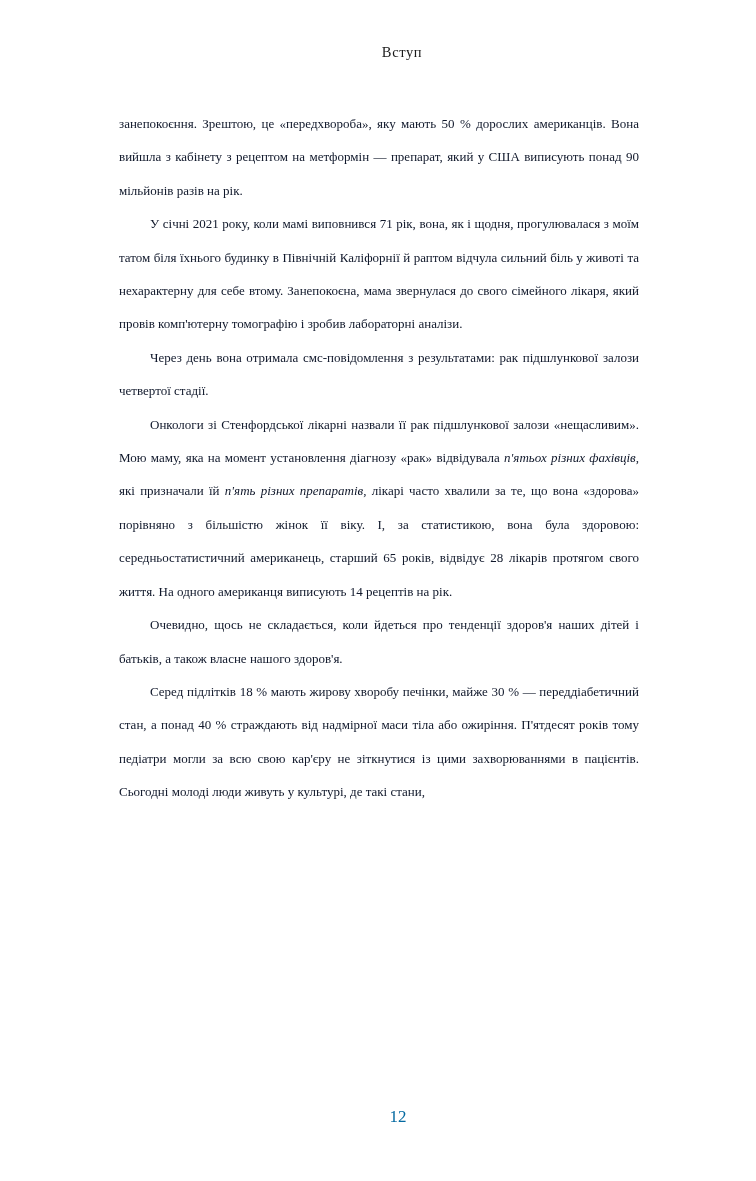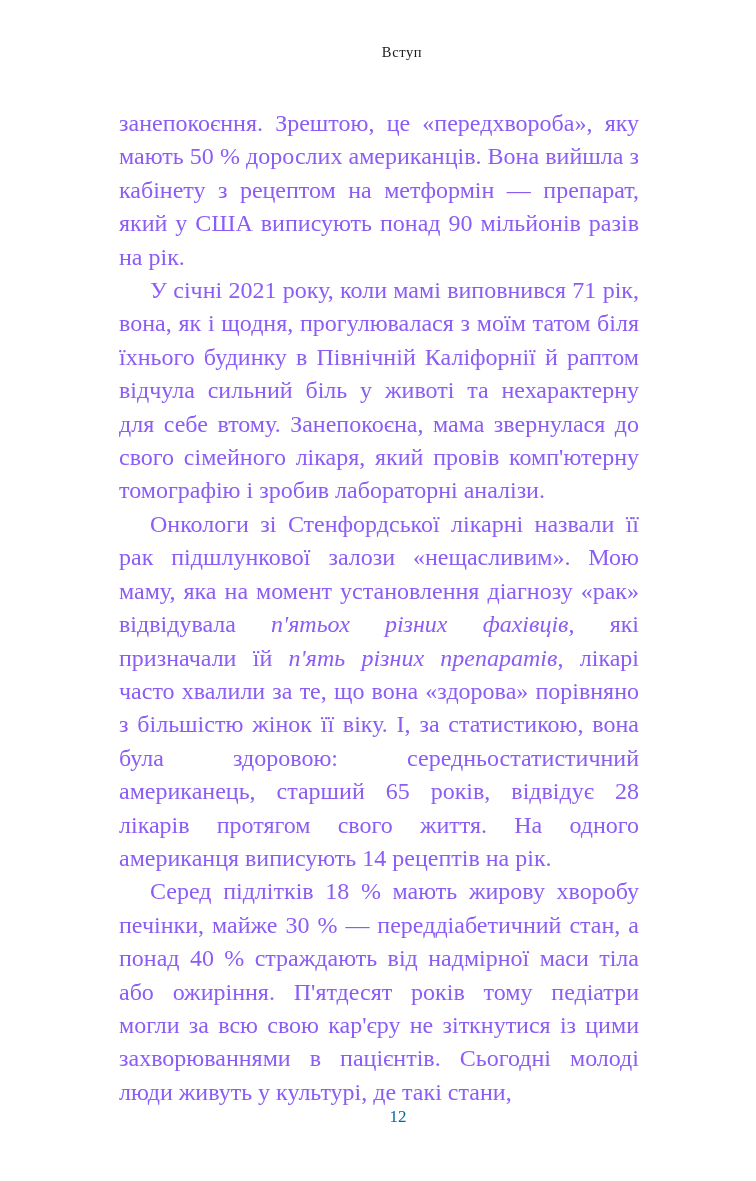--- a/index.html
+++ b/index.html
@@ -31,25 +31,25 @@
     font-size: 14.5px;
     letter-spacing: 0.6px;
     color: #1a1a1a;
     margin-left: 24px;
   }
   .text-block {
     position: absolute;
     top: 107px;
     left: 119px;
     width: 520px;
-    font-size: 24px;
+    font-size: 13px;
     line-height: 33.4px;
     text-align: justify;
     text-justify: inter-word;
-    color: #8b5cf6;
+    color: #0f172a;
     hyphens: manual;
   }
   .text-block p {
     margin: 0;
     text-indent: 31px;
   }
   .text-block p.no-indent {
     text-indent: 0;
   }
   .text-block p i,
@@ -69,21 +69,23 @@
 </head>
 <body>
 
 <div class="page">
 
   <div class="running-head">Вступ</div>
 
   <div class="text-block">
     <p class="no-indent">занепокоєння. Зрештою, це «передхвороба», яку мають 50 % дорослих американців. Вона вийшла з кабінету з рецептом на метформін — препарат, який у США виписують понад 90 мільйонів разів на рік.</p>
     <p>У січні 2021 року, коли мамі виповнився 71 рік, вона, як і щодня, прогулювалася з моїм татом біля їхнього будинку в Північній Каліфорнії й раптом відчула сильний біль у животі та нехарактерну для себе втому. Занепокоєна, мама звернулася до свого сімейного лікаря, який провів комп'ютерну томографію і зробив лабораторні аналізи.</p>
+    <p>Через день вона отримала смс-повідомлення з результатами: рак підшлункової залози четвертої стадії.</p>
     <p>
       <span>Онкологи зі Стенфордської лікарні назвали її рак підшлункової залози «нещасливим». Мою маму, яка на момент установлення діагнозу «рак» відвідувала </span><i>п'ятьох різних фахівців</i><span>, які призначали їй </span><i>п'ять різних препаратів</i><span>, лікарі часто хвалили за те, що вона «здорова» порівняно з більшістю жінок її віку. І, за статистикою, вона була здоровою: середньостатистичний американець, старший 65 років, відвідує 28 лікарів протягом свого життя. На одного американця виписують 14 рецептів на рік.</span>
     </p>
+    <p>Очевидно, щось не складається, коли йдеться про тенденції здоров'я наших дітей і батьків, а також власне нашого здоров'я.</p>
     <p>Серед підлітків 18 % мають жирову хворобу печінки, майже 30 % — переддіабетичний стан, а понад 40 % страждають від надмірної маси тіла або ожиріння. П'ятдесят років тому педіатри могли за всю свою кар'єру не зіткнутися із цими захворюваннями в пацієнтів. Сьогодні молоді люди живуть у культурі, де такі стани,</p>
   </div>
 
   <div class="folio">12</div>
 
 </div>
 
 </body></html>

